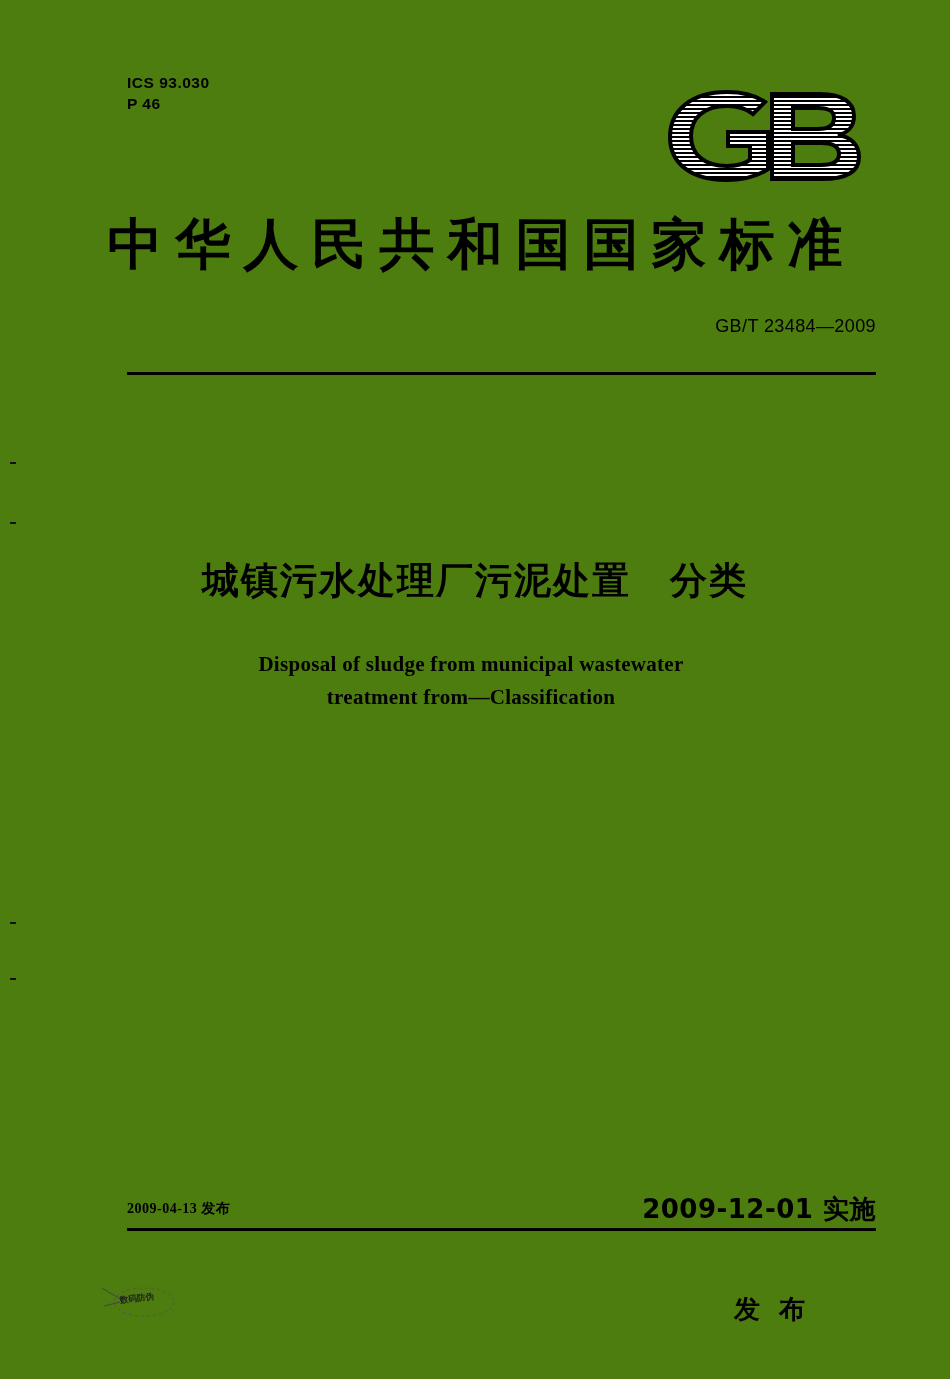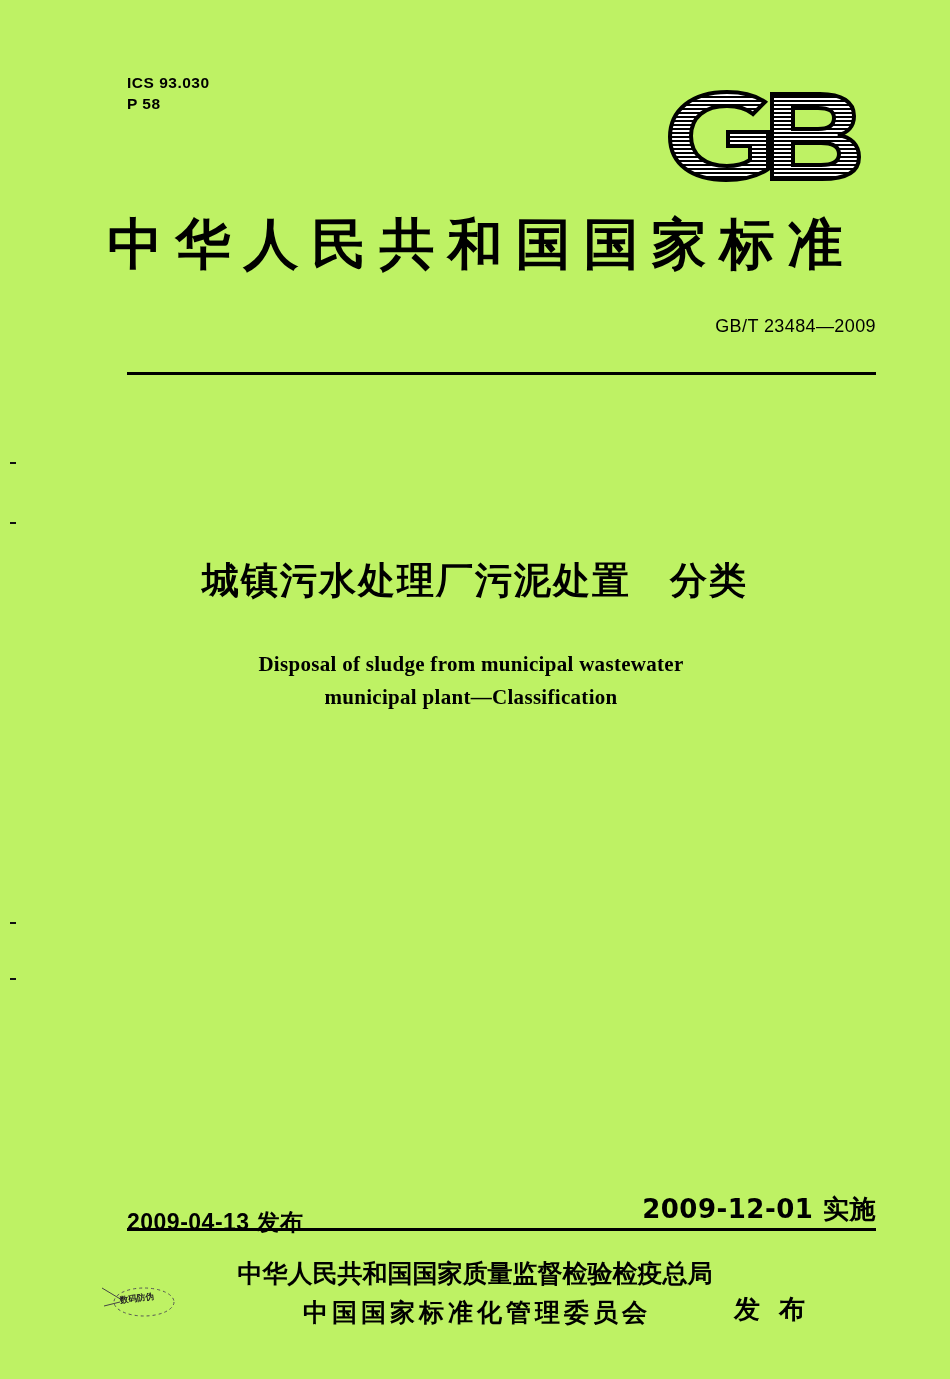--- a/index.html
+++ b/index.html
@@ -8,21 +8,21 @@
     background: #ffffff;
   }
   body {
     font-family: "Liberation Sans", sans-serif;
     color: #000000;
   }
   .page {
     position: relative;
     width: 950px;
     height: 1379px;
-    background: #bef264;
+    background: #4d7c0f;
     overflow: hidden;
   }
 
   
   .ics-block {
     position: absolute;
     left: 127px;
     top: 72px;
     font-family: "Liberation Sans", sans-serif;
     font-weight: bold;
@@ -122,23 +122,23 @@
   .dates {
     position: absolute;
     left: 127px;
     right: 74px;
     top: 1192px;
     height: 30px;
   }
   .date-issue {
     position: absolute;
     left: 0;
-    top: 15px;
-    font-family: Liberation Sans, sans-serif;
-    font-size: 23px;
+    top: 8px;
+    font-family: Liberation Serif, serif;
+    font-size: 14px;
     font-weight: bold;
     letter-spacing: 0.5px;
     white-space: nowrap;
   }
   .date-impl {
     position: absolute;
     right: 0;
     top: 0;
     font-family: "DejaVu Sans", sans-serif;
     font-size: 26px;
@@ -205,21 +205,21 @@
     white-space: nowrap;
   }
 </style>
 </head>
 <body>
 
 <div class="page">
 
   <div class="ics-block">
     <div>ICS 93.030</div>
-    <div>P 58</div>
+    <div>P 46</div>
   </div>
 
   <div class="gb-logo">
     <svg viewBox="0 0 210 96" width="210" height="96" aria-hidden="true">
       <defs>
         <pattern id="hatch" width="4" height="4" patternUnits="userSpaceOnUse" patternTransform="rotate(0)">
           <rect width="4" height="4" fill="#ffffff"></rect>
           <rect width="4" height="2" fill="#000000"></rect>
         </pattern>
       </defs>
@@ -239,33 +239,29 @@
   <div class="rule-top"></div>
 
   <div class="tick t1"></div>
   <div class="tick t2"></div>
   <div class="tick t3"></div>
   <div class="tick t4"></div>
 
   <div class="doc-title-cn">城镇污水处理厂污泥处置　分类</div>
   <div class="doc-title-en">
     <div>Disposal of sludge from municipal wastewater</div>
-    <div>municipal plant—Classification</div>
+    <div>treatment from—Classification</div>
   </div>
 
   <div class="dates">
     <div class="date-issue">2009-04-13 发布</div>
     <div class="date-impl">2009-12-01 实施</div>
   </div>
   <div class="rule-bottom"></div>
 
-  <div class="issuers">
-    <div class="issuer-line">中华人民共和国国家质量监督检验检疫总局</div>
-    <div class="issuer-line spaced">中国国家标准化管理委员会</div>
-  </div>
   <div class="publish-word">发 布</div>
 
   <div class="seal">
     <svg viewBox="0 0 80 44" width="80" height="44" aria-hidden="true">
       <ellipse cx="44" cy="22" rx="30" ry="14" fill="none" stroke="#555555" stroke-width="1" stroke-dasharray="3 3"></ellipse>
       <path d="M2 8 L22 20" stroke="#444444" stroke-width="1" fill="none"></path>
       <path d="M4 26 L20 22" stroke="#444444" stroke-width="1" fill="none"></path>
     </svg>
     <div class="seal-text">数码防伪</div>
   </div>

